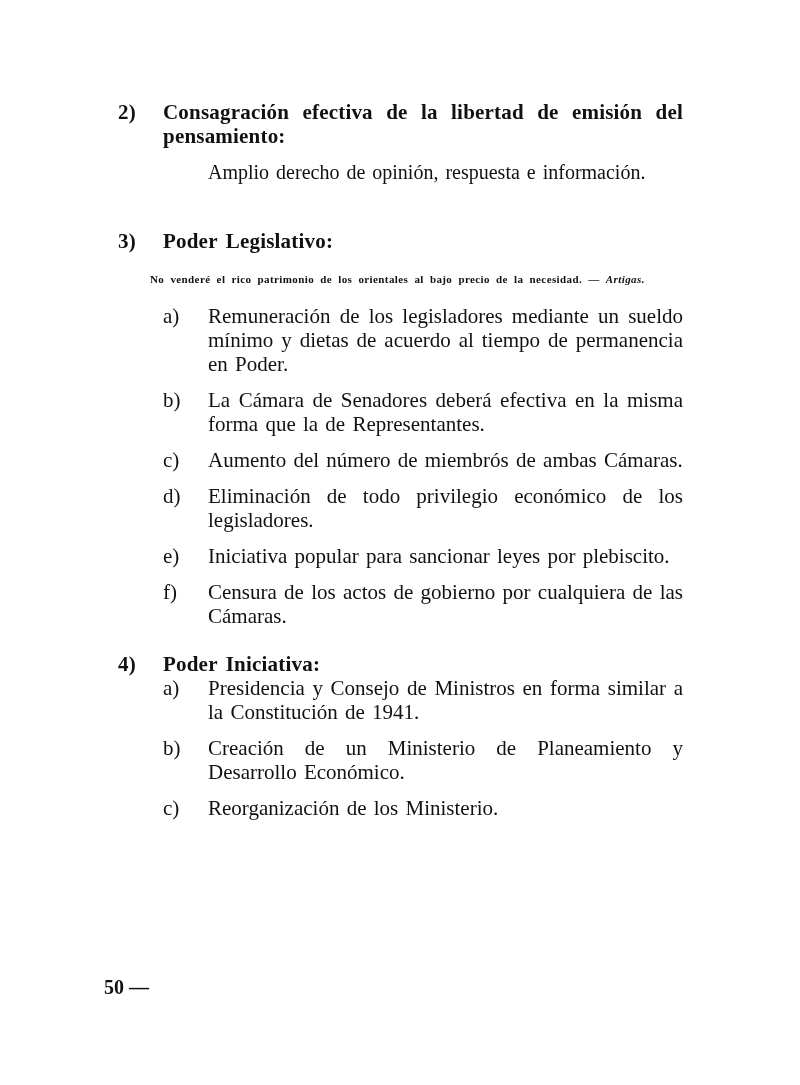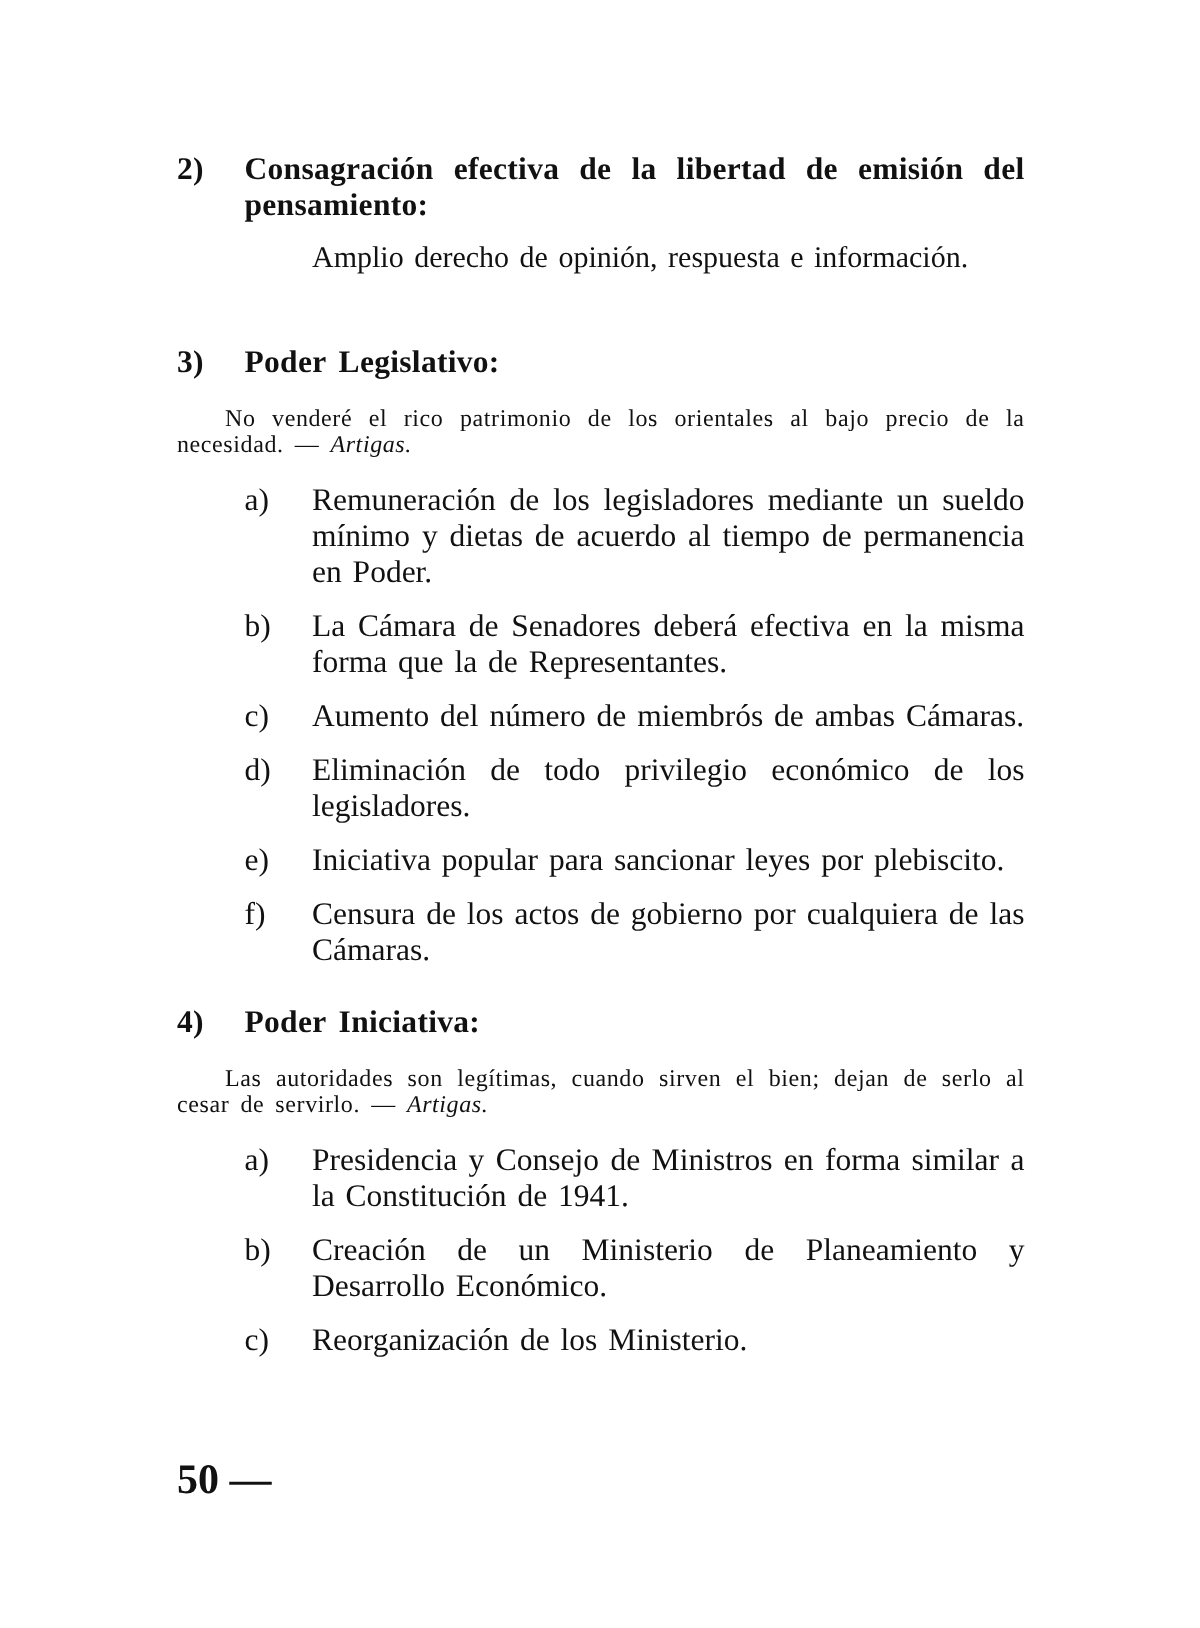--- a/index.html
+++ b/index.html
@@ -39,22 +39,22 @@
       word-spacing: 3px;
     }
     .lead-para {
       margin: 12px 0 0 90px;
       font-size: 20px;
       line-height: 24px;
       text-align: justify;
       word-spacing: 2px;
     }
     .quote {
-      font-weight: normal;
-      font-size: 16px;
+      font-weight: bold;
+      font-size: 11px;
       line-height: 17px;
       text-align: justify;
       text-indent: 32px;
       letter-spacing: 0.4px;
       word-spacing: 3px;
     }
     .quote .author {
       font-style: italic;
     }
     .items {
@@ -73,24 +73,24 @@
       width: 45px;
       flex: none;
     }
     .item-text {
       flex: 1;
       text-align: justify;
       word-spacing: 2px;
     }
     .page-number {
       position: absolute;
-      left: 118px;
+      left: 104px;
       top: 975px;
       font-weight: bold;
-      font-size: 28px;
+      font-size: 20px;
       line-height: 24px;
     }
   </style>
 </head>
 <body>
 
 <div class="page">
 
   <div style="height:129px;">
     <div class="section-heading">
@@ -132,21 +132,20 @@
         <span class="item-text">Censura de los actos de gobierno por cualquiera de las Cámaras.</span>
       </li>
     </ul>
   </div>
 
   <div style="margin-top:24px;">
     <div class="section-heading">
       <span class="section-num">4)</span>
       <span class="section-title">Poder Iniciativa:</span>
     </div>
-    <p class="quote" style="margin:18px 0 16px 0;"><span>Las autoridades son legítimas, cuando sirven el bien; dejan de serlo al cesar de servirlo. — </span><span class="author">Artigas.</span></p>
     <ul class="items">
       <li class="item">
         <span class="item-marker">a)</span>
         <span class="item-text">Presidencia y Consejo de Ministros en forma similar a la Constitución de 1941.</span>
       </li>
       <li class="item">
         <span class="item-marker">b)</span>
         <span class="item-text">Creación de un Ministerio de Planeamiento y Desarrollo Económico.</span>
       </li>
       <li class="item">

